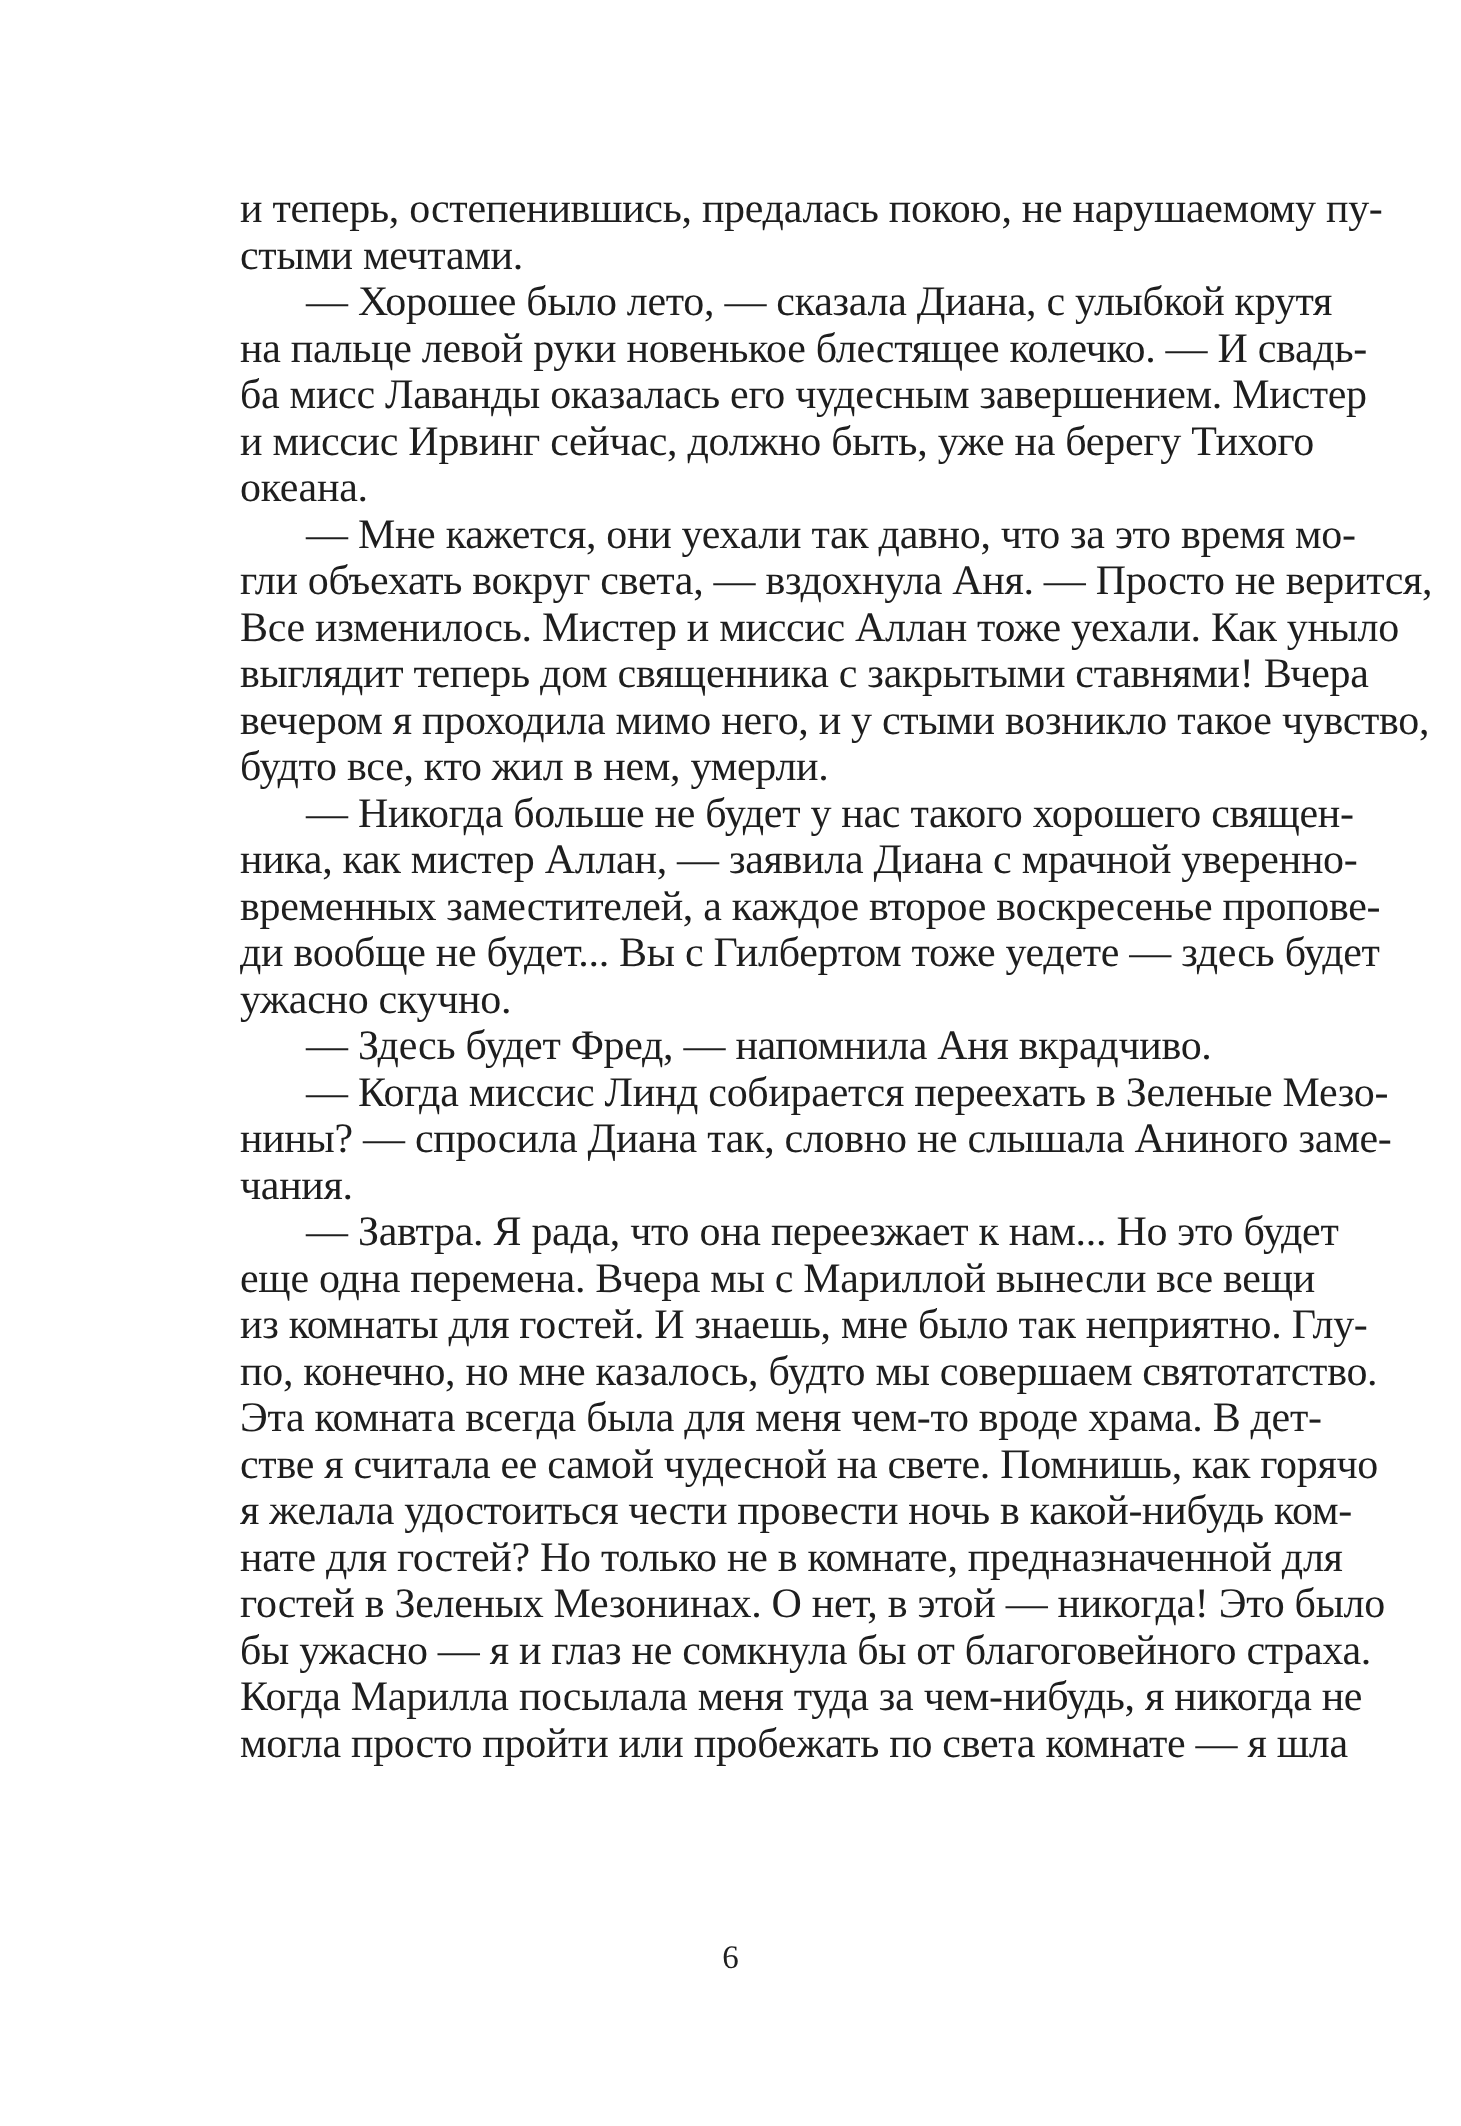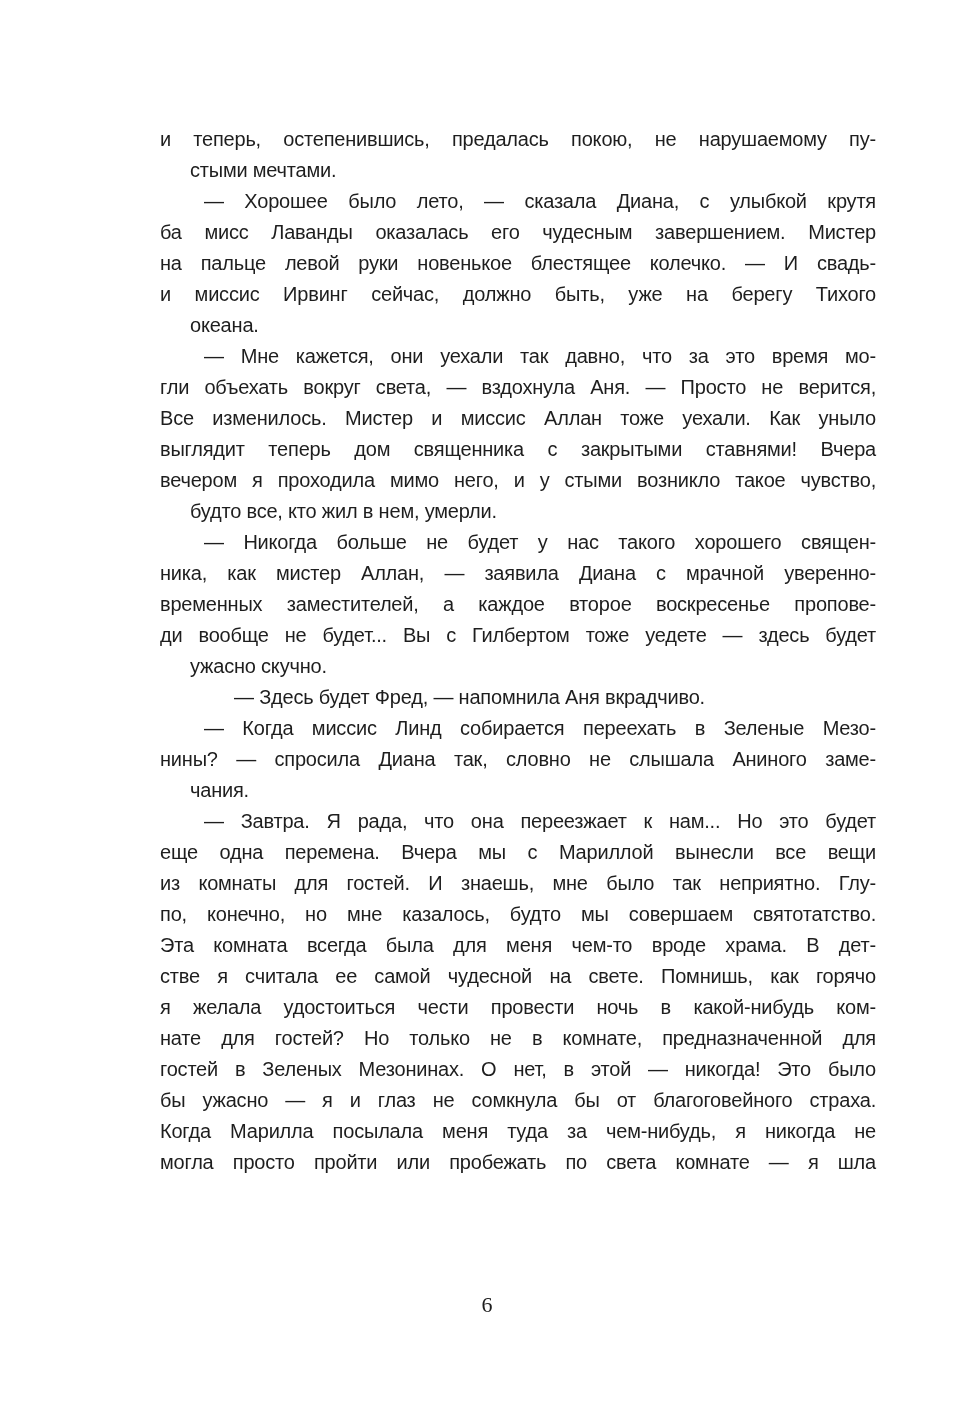--- a/index.html
+++ b/index.html
@@ -16,31 +16,30 @@
   .page {
     position: absolute;
     left: 160px;
     top: 124px;
     width: 716px;
   }
   .line {
     display: block;
     height: 31px;
     line-height: 31px;
-    font-family: Liberation Sans, sans-serif;
-    font-size: 20px;
+    font-family: Liberation Serif, serif;
+    font-size: 28px;
     color: #1e1e1e;
     white-space: nowrap;
     text-align: justify;
     text-align-last: justify;
     letter-spacing: -0.2px;
   }
   .line.last {
     text-align-last: left;
-    margin-left: 30px;
   }
   .line.indent {
     padding-left: 44px;
   }
   .page-number {
     position: absolute;
     left: 0;
     width: 974px;
     top: 1292px;
     text-align: center;
@@ -49,22 +48,22 @@
     color: #1e1e1e;
   }
 </style>
 </head>
 <body>
 
 <div class="page" id="page-body">
     <span class="line">и теперь, остепенившись, предалась покою, не нарушаемому пу-</span>
     <span class="line last">стыми мечтами.</span>
     <span class="line indent">— Хорошее было лето, — сказала Диана, с улыбкой крутя</span>
+    <span class="line">на пальце левой руки новенькое блестящее колечко. — И свадь-</span>
     <span class="line">ба мисс Лаванды оказалась его чудесным завершением. Мистер</span>
-    <span class="line">на пальце левой руки новенькое блестящее колечко. — И свадь-</span>
     <span class="line">и миссис Ирвинг сейчас, должно быть, уже на берегу Тихого</span>
     <span class="line last">океана.</span>
     <span class="line indent">— Мне кажется, они уехали так давно, что за это время мо-</span>
     <span class="line">гли объехать вокруг света, — вздохнула Аня. — Просто не верится,</span>
     <span class="line">Все изменилось. Мистер и миссис Аллан тоже уехали. Как уныло</span>
     <span class="line">выглядит теперь дом священника с закрытыми ставнями! Вчера</span>
     <span class="line">вечером я проходила мимо него, и у стыми возникло такое чувство,</span>
     <span class="line last">будто все, кто жил в нем, умерли.</span>
     <span class="line indent">— Никогда больше не будет у нас такого хорошего священ-</span>
     <span class="line">ника, как мистер Аллан, — заявила Диана с мрачной уверенно-</span>

